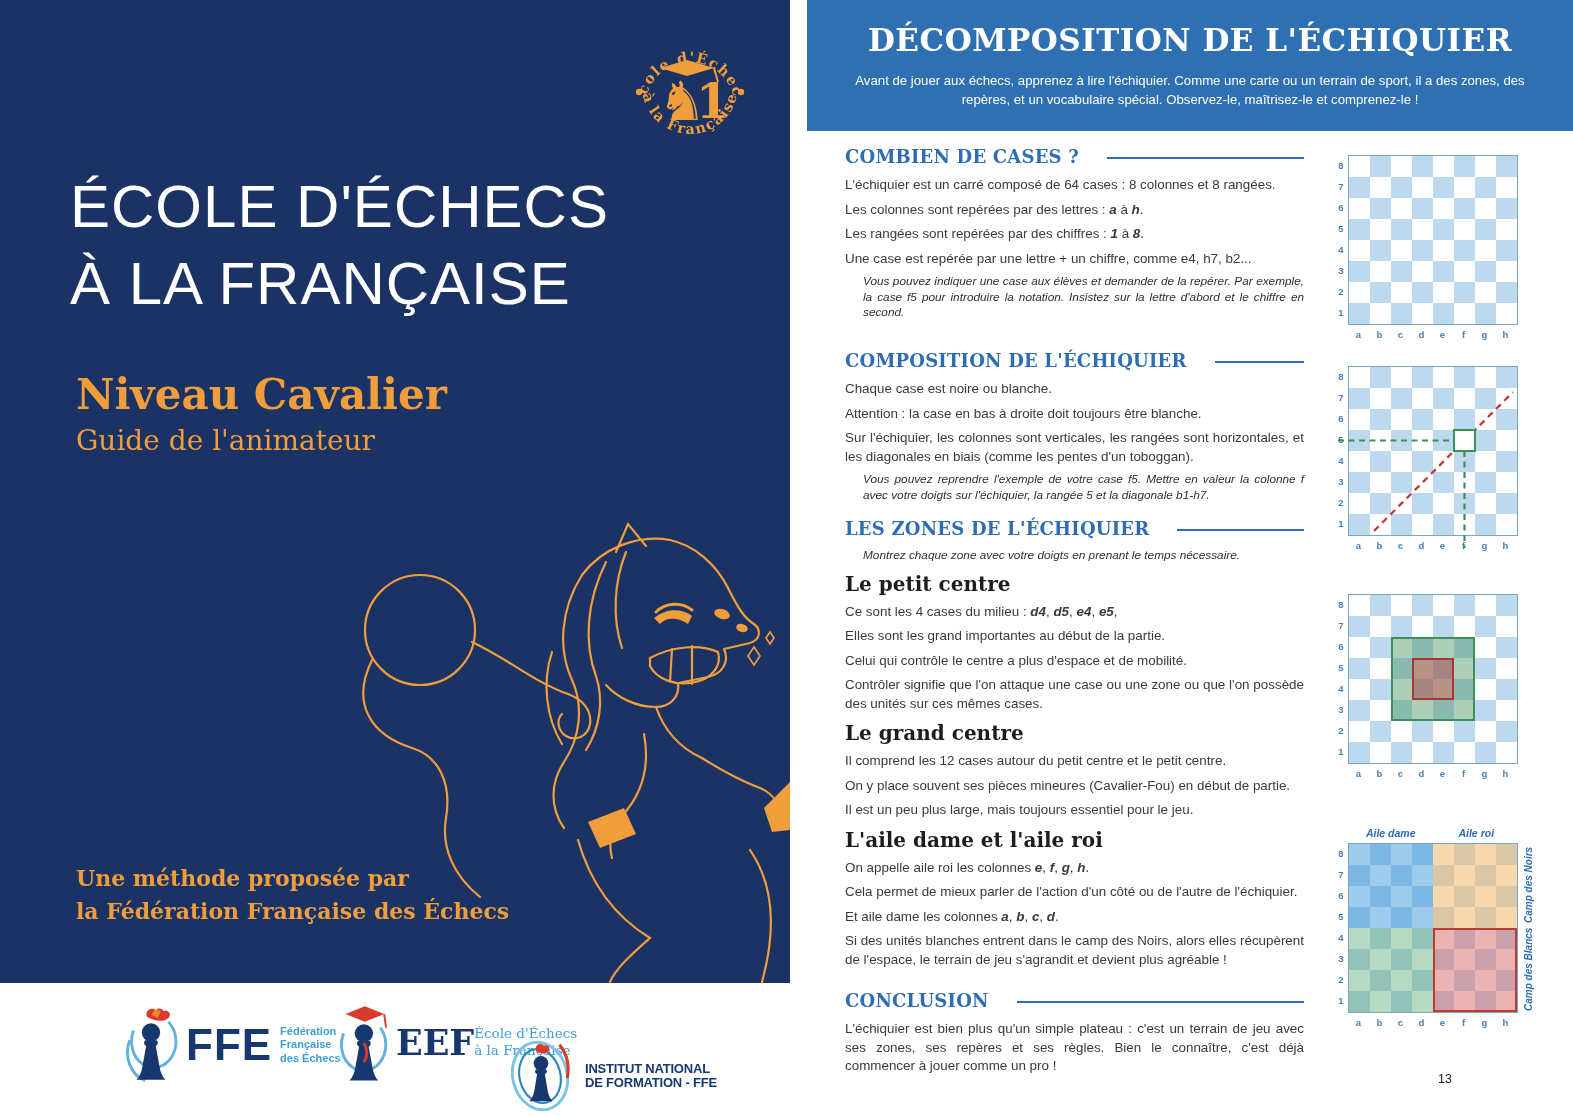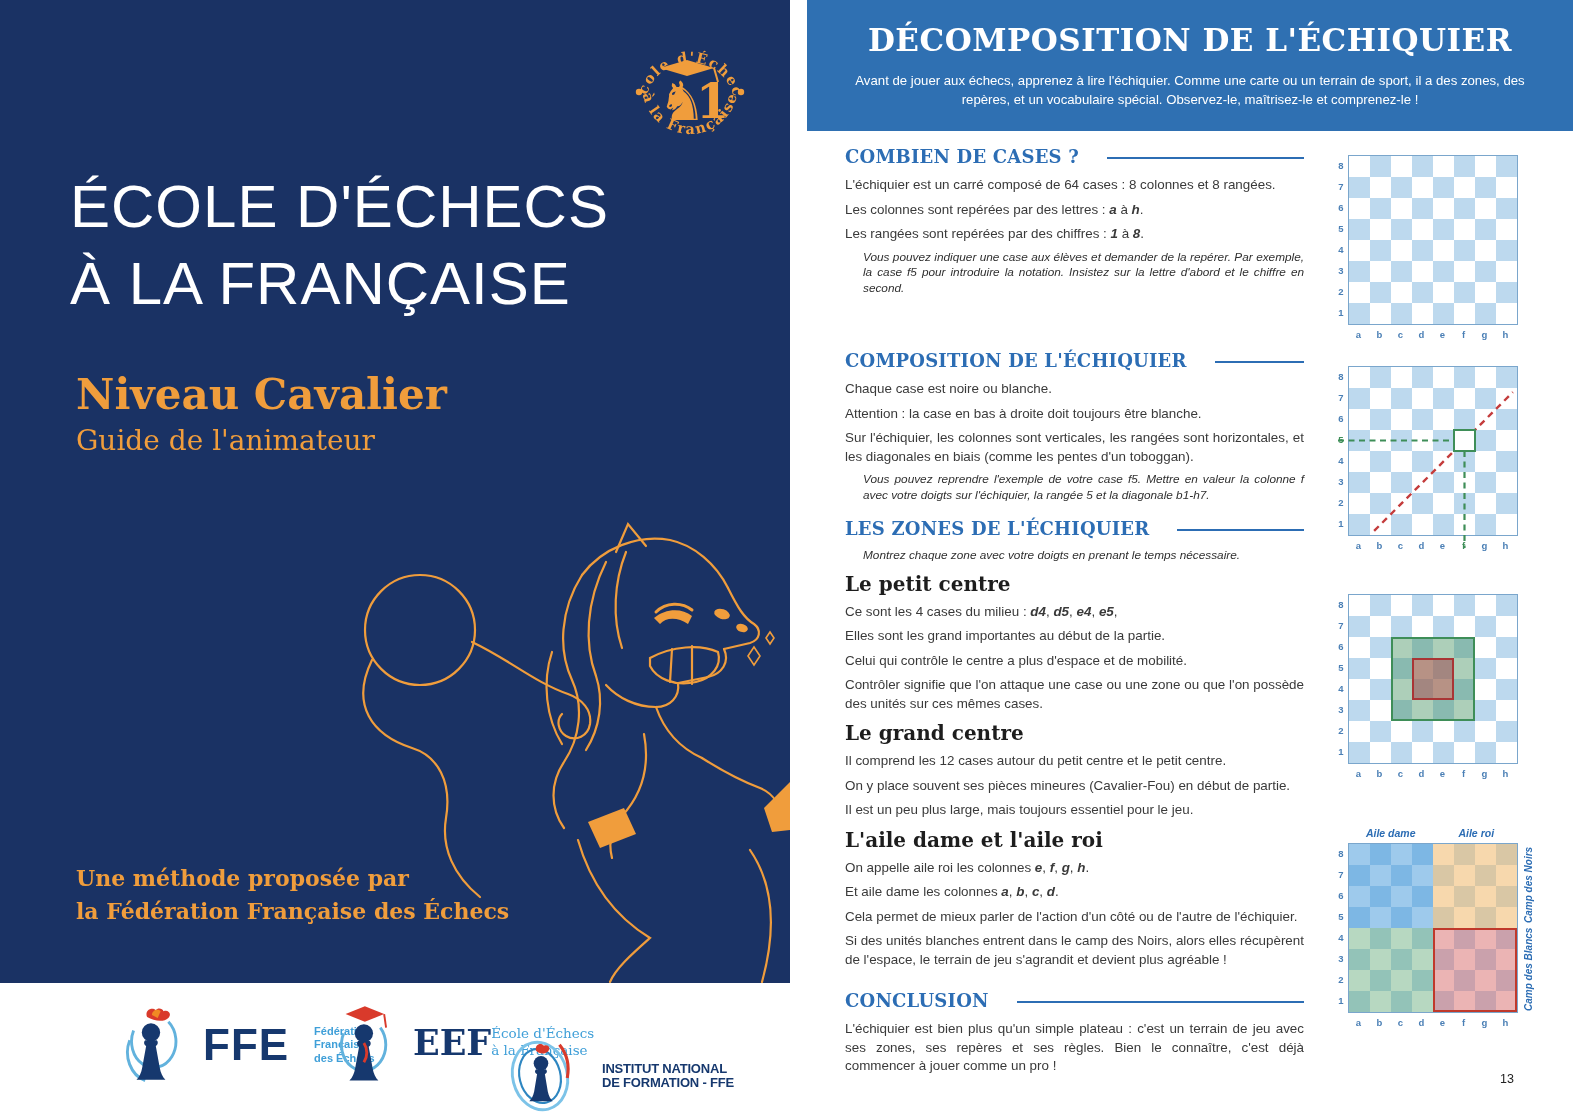--- a/index.html
+++ b/index.html
@@ -10,21 +10,21 @@
   #left-navy{position:absolute;left:0;top:0;width:790px;height:983px;background:var(--navy,#1a3264);overflow:hidden;}
   #left-white{position:absolute;left:0;top:983px;width:790px;height:132px;background:#fff;}
   #badge{position:absolute;left:630px;top:32px;width:120px;height:120px;}
   #main-title{position:absolute;left:70px;top:168px;color:#fff;font-weight:300;font-size:60px;line-height:77px;letter-spacing:1px;white-space:nowrap;}
   #level-title{position:absolute;left:76px;top:370px;color:var(--orange,#f09d3c);font-family:"DejaVu Serif",serif;font-weight:bold;font-size:42px;white-space:nowrap;}
   #level-subtitle{position:absolute;left:76px;top:424px;color:var(--orange,#f09d3c);font-family:"DejaVu Serif",serif;font-size:28px;white-space:nowrap;text-align:right;}
   #method{position:absolute;left:76px;top:862px;color:var(--orange,#f09d3c);font-family:"DejaVu Serif",serif;font-weight:bold;font-size:22px;line-height:33px;}
   #horse{position:absolute;left:320px;top:520px;width:470px;height:463px;}
 
   
-  .logo{position:absolute;display:flex;align-items:center;gap:25px;}
+  .logo{position:absolute;display:flex;align-items:center;gap:8px;}
   #logo-ffe{left:122px;top:1005px;}
   #logo-eef{left:334px;top:1000px;}
   #logo-inf{left:503px;top:1033px;}
   .ffe-acr{font-weight:bold;font-size:44px;color:var(--logoNavy,#16386e);letter-spacing:1px;line-height:44px;}
   .ffe-sub{font-size:11px;font-weight:bold;color:var(--logoBlue,#3f9fd8);line-height:13.5px;}
   .eef-col{display:flex;flex-direction:row;}
   .eef-acr{font-family:"DejaVu Serif",serif;font-weight:bold;font-size:35px;color:var(--logoNavy,#16386e);line-height:36px;}
   .eef-sub{font-family:"DejaVu Serif",serif;font-size:13.5px;color:var(--logoBlue,#3f9fd8);line-height:17px;}
   .inf-txt{font-size:13px;font-weight:bold;color:var(--logoNavy,#16386e);line-height:14.5px;letter-spacing:-0.2px;}
 
@@ -36,21 +36,21 @@
   .sec{position:absolute;left:845px;width:459px;}
   #sec1{top:146px;} #sec2{top:350px;} #sec3{top:518px;} #sec4{top:990px;}
   .sec-head{display:flex;align-items:center;gap:28px;margin-bottom:9px;}
   .sec-head h2{font-family:"DejaVu Serif",serif;font-weight:bold;font-size:18px;color:var(--headingBlue,#2c6db4);letter-spacing:0.2px;white-space:nowrap;}
   .sec-head .rule{flex:1;height:2px;background:var(--headingBlue,#2c6db4);margin-top:3px;}
   .sec p{font-size:13.4px;line-height:18.5px;color:#3a3a3a;margin-bottom:6px;text-align:justify;}
   .sec p .bi{font-weight:bold;font-style:italic;}
   .note{font-style:italic;font-size:11.8px;line-height:15.5px;color:#2f2f2f;margin:2px 0 8px 18px;text-align:justify;}
   .subhead{font-family:"DejaVu Serif",serif;font-weight:bold;font-size:20px;color:#1d1d1d;margin:8px 0 7px;}
 
-  #page-num{position:absolute;left:1500px;top:1072px;font-size:12.5px;color:#222;}
+  #page-num{position:absolute;left:1438px;top:1072px;font-size:12.5px;color:#222;}
 
   
   .bw{position:absolute;font-size:9.5px;color:var(--labelBlue,#4a7fb5);}
   #bw1{left:1334px;top:155px;} #bw2{left:1334px;top:366px;}
   #bw3{left:1334px;top:594px;} #bw4{left:1334px;top:827px;}
   .b-body{position:relative;display:flex;}
   .b-ranks{display:flex;flex-direction:column;width:14px;}
   .b-ranks span{height:21px;line-height:21px;text-align:center;font-weight:bold;}
   .b-grid{box-sizing:content-box;position:relative;width:168px;height:168px;border:1.5px solid var(--boardBorder,#7aa6cc);display:grid;grid-template-columns:repeat(8,21px);grid-template-rows:repeat(8,21px);background:#fff;}
   .sq.dark{background:var(--boardDark,#bdd9ee);}
@@ -202,20 +202,21 @@
 </div>
 
 <div id="sec1" class="sec">
   <div class="sec-head">
     <h2>COMBIEN DE CASES ?</h2>
       <div class="rule"></div>
   </div>
   <p>L'échiquier est un carré composé de 64 cases : 8 colonnes et 8 rangées.</p>
   <p><span>Les colonnes sont repérées par des lettres : </span><span class="bi">a</span><span> à </span><span class="bi">h</span><span>.</span></p>
   <p><span>Les rangées sont repérées par des chiffres : </span><span class="bi">1</span><span> à </span><span class="bi">8</span><span>.</span></p>
+  <p>Une case est repérée par une lettre + un chiffre, comme e4, h7, b2...</p>
   <div class="note">Vous pouvez indiquer une case aux élèves et demander de la repérer. Par exemple, la case f5 pour introduire la notation. Insistez sur la lettre d'abord et le chiffre en second.</div>
 </div>
 
 <div id="sec2" class="sec">
   <div class="sec-head">
     <h2>COMPOSITION DE L'ÉCHIQUIER</h2>
       <div class="rule"></div>
   </div>
   <p>Chaque case est noire ou blanche.</p>
   <p>Attention : la case en bas à droite doit toujours être blanche.</p>
@@ -236,22 +237,22 @@
   <p>Celui qui contrôle le centre a plus d'espace et de mobilité.</p>
   <p>Contrôler signifie que l'on attaque une case ou une zone ou que l'on possède des unités sur ces mêmes cases.</p>
 
   <div class="subhead">Le grand centre</div>
   <p>Il comprend les 12 cases autour du petit centre et le petit centre.</p>
   <p>On y place souvent ses pièces mineures (Cavalier-Fou) en début de partie.</p>
   <p>Il est un peu plus large, mais toujours essentiel pour le jeu.</p>
 
   <div class="subhead">L'aile dame et l'aile roi</div>
   <p><span>On appelle aile roi les colonnes </span><span class="bi">e</span><span>, </span><span class="bi">f</span><span>, </span><span class="bi">g</span><span>, </span><span class="bi">h</span><span>.</span></p>
+  <p>Cela permet de mieux parler de l'action d'un côté ou de l'autre de l'échiquier.</p>
   <p><span>Et aile dame les colonnes </span><span class="bi">a</span><span>, </span><span class="bi">b</span><span>, </span><span class="bi">c</span><span>, </span><span class="bi">d</span><span>.</span></p>
-  <p>Cela permet de mieux parler de l'action d'un côté ou de l'autre de l'échiquier.</p>
   <p>Si des unités blanches entrent dans le camp des Noirs, alors elles récupèrent de l'espace, le terrain de jeu s'agrandit et devient plus agréable !</p>
 </div>
 
 <div id="sec4" class="sec">
   <div class="sec-head">
     <h2>CONCLUSION</h2>
       <div class="rule"></div>
   </div>
   <p>L'échiquier est bien plus qu'un simple plateau : c'est un terrain de jeu avec ses zones, ses repères et ses règles. Bien le connaître, c'est déjà commencer à jouer comme un pro !</p>
 </div>

